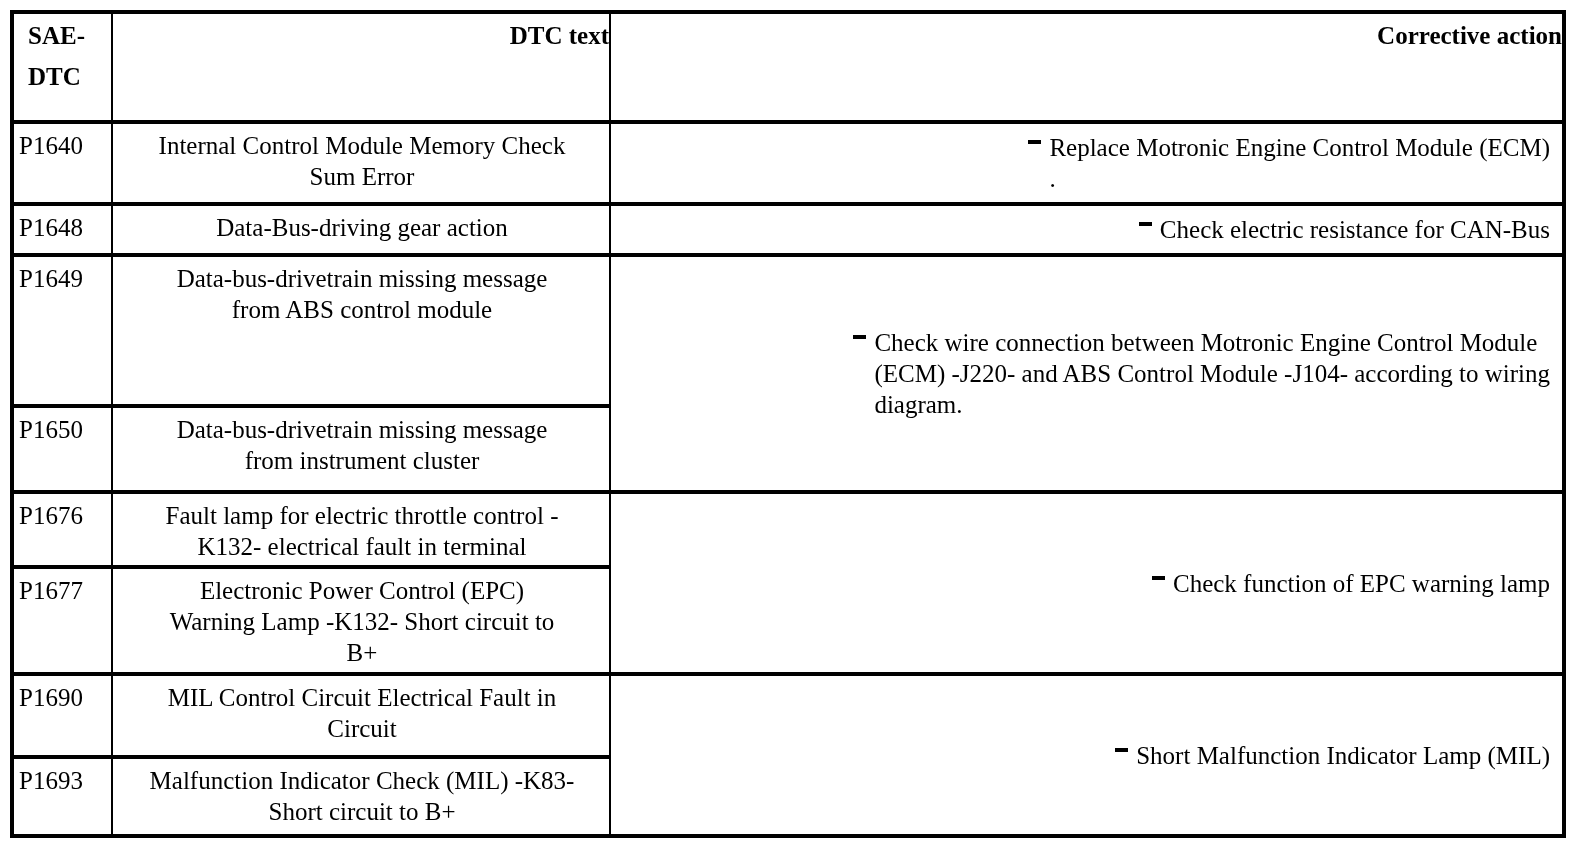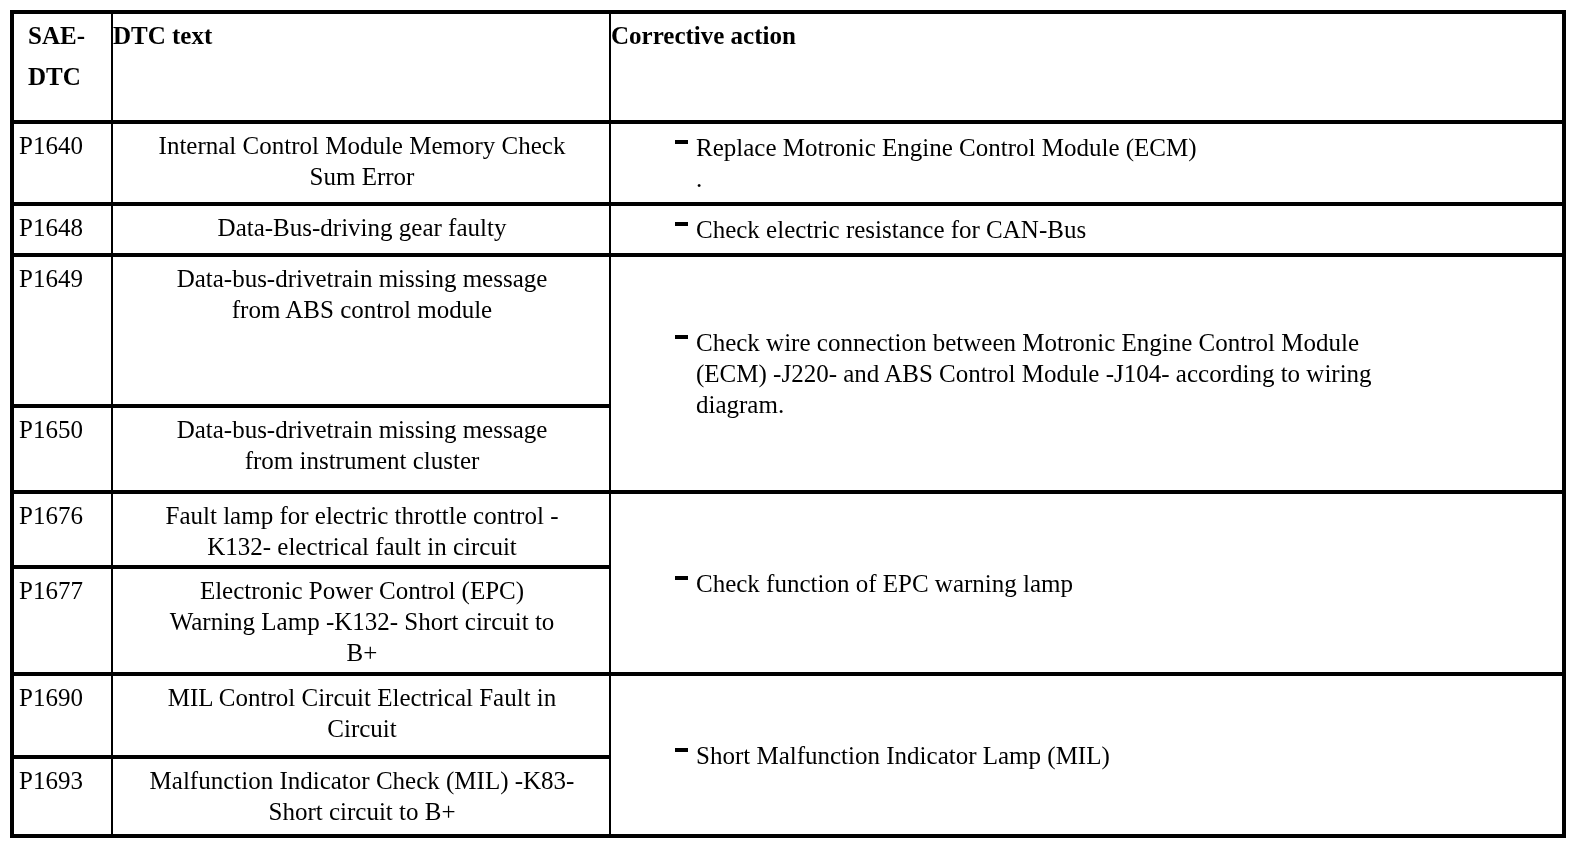--- a/index.html
+++ b/index.html
@@ -43,36 +43,36 @@
   tr.h-1649 { height: 151px; }
   tr.h-1650 { height: 86px; }
   tr.h-1676 { height: 75px; }
   tr.h-1677 { height: 107px; }
   tr.h-1690 { height: 83px; }
   tr.h-1693 { height: 79px; }
 
   th { font-weight: bold; }
   .th-sae { text-align: left; padding: 6px 0 0 14px; }
   .sae-line2 { margin-top: 10px; }
-  .th-center { text-align: left; padding-top: 6px; }
+  .th-center { text-align: right; padding-top: 6px; }
 
   .code-cell {
     padding: 6px 2px 0 5px;
     white-space: nowrap;
   }
   .text-cell {
     padding: 6px 6px 0 8px;
     white-space: pre-line;
     text-align: center;
   }
   .action-cell {
     vertical-align: middle;
     padding: 4px 12px 4px 64px;
   }
-  .action { display: flex; align-items: flex-start; }
+  .action { display: flex; align-items: flex-start; justify-content: flex-end; }
   .dash {
     flex: none;
     width: 13px; height: 4px;
     background: #000000;
     margin: 8px 8px 0 0;
   }
   .action-text { white-space: pre-line; }
 </style>
 </head>
 <body>
@@ -103,21 +103,21 @@
         <div class="action">
           <span class="dash"></span>
           <span class="action-text">Replace Motronic Engine Control Module (ECM)
 .</span>
         </div>
       </td>
     </tr>
 
     <tr class="h-1648">
       <td class="code-cell">P1648</td>
-      <td class="text-cell">Data-Bus-driving gear faulty</td>
+      <td class="text-cell">Data-Bus-driving gear action</td>
       <td class="action-cell">
         <div class="action">
           <span class="dash"></span>
           <span class="action-text">Check electric resistance for CAN-Bus</span>
         </div>
       </td>
     </tr>
 
     <tr class="h-1649">
       <td class="code-cell">P1649</td>
@@ -135,21 +135,21 @@
 
     <tr class="h-1650">
       <td class="code-cell">P1650</td>
       <td class="text-cell">Data-bus-drivetrain missing message
 from instrument cluster</td>
     </tr>
 
     <tr class="h-1676">
       <td class="code-cell">P1676</td>
       <td class="text-cell">Fault lamp for electric throttle control -
-K132- electrical fault in circuit</td>
+K132- electrical fault in terminal</td>
       <td class="action-cell" rowspan="2">
         <div class="action">
           <span class="dash"></span>
           <span class="action-text">Check function of EPC warning lamp</span>
         </div>
       </td>
     </tr>
 
     <tr class="h-1677">
       <td class="code-cell">P1677</td>

